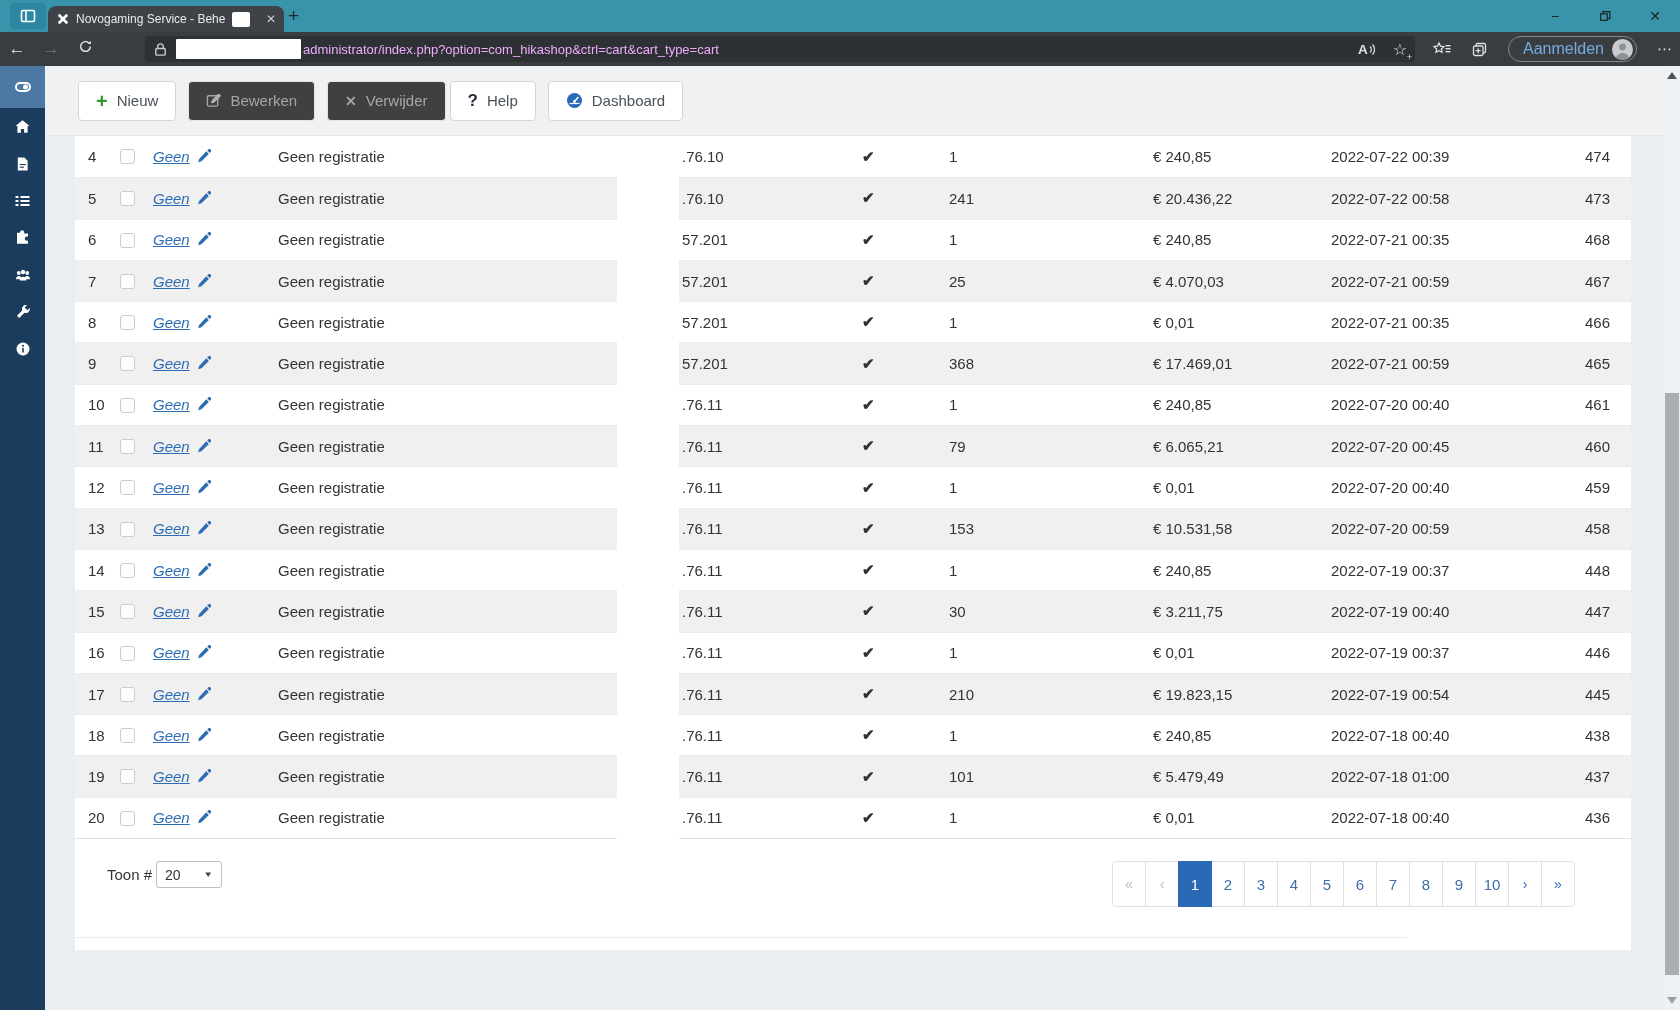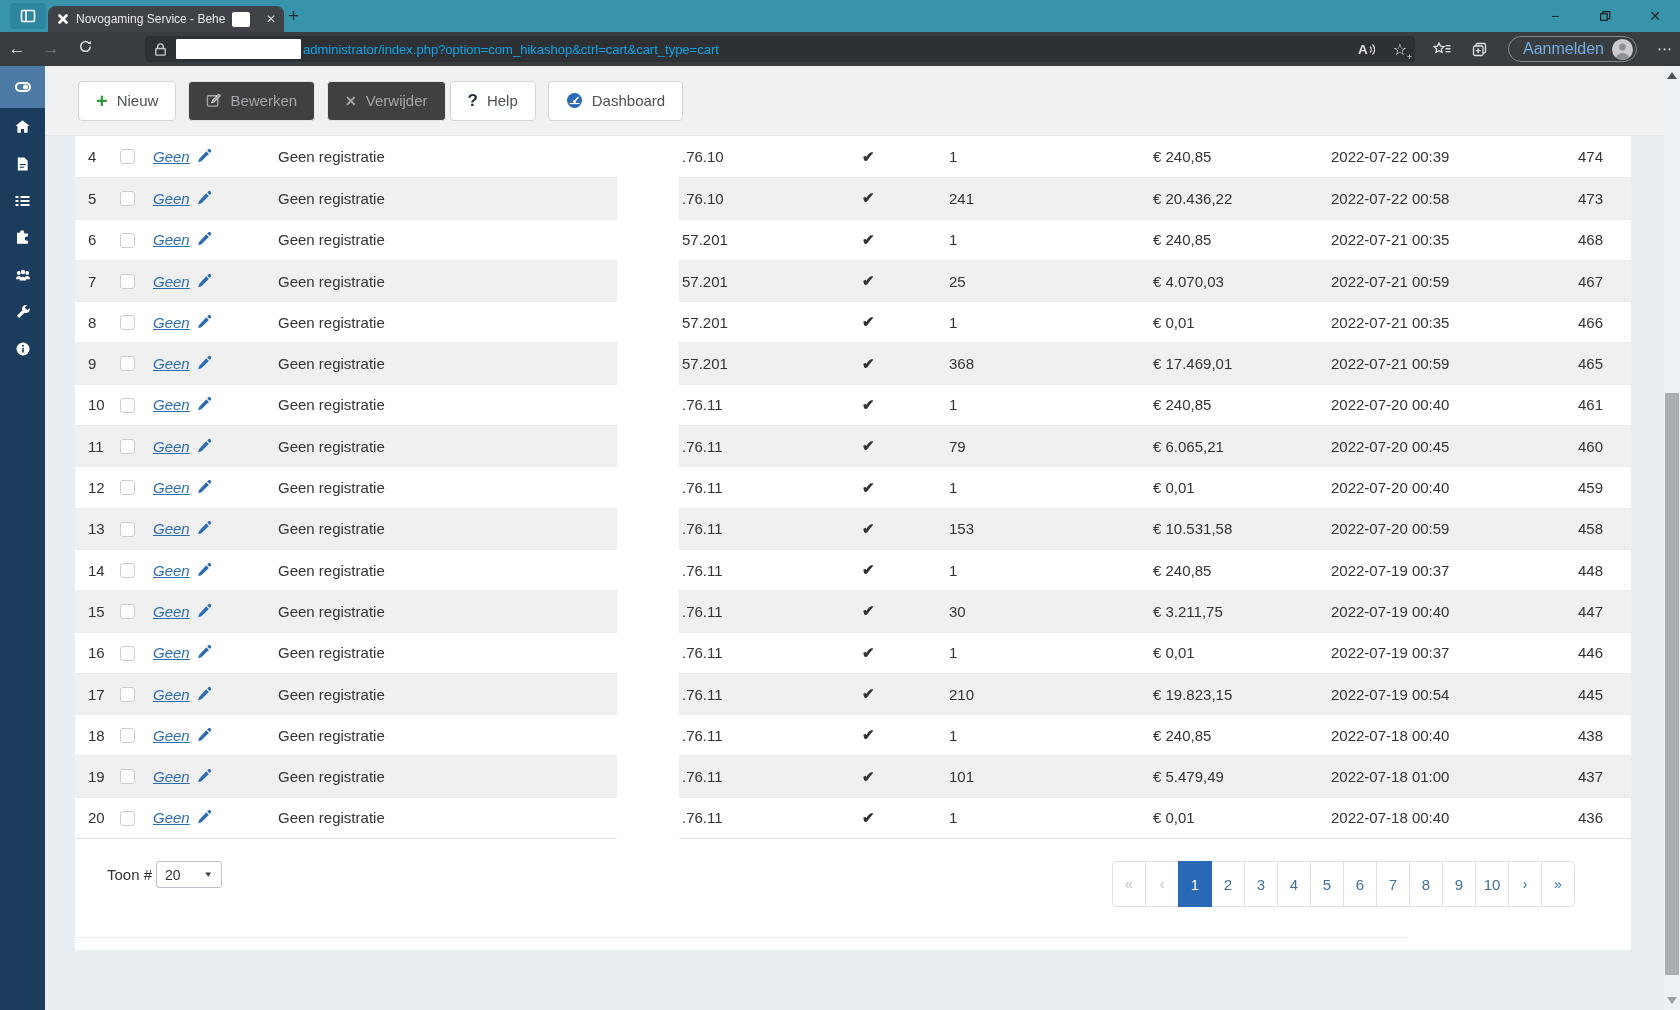--- a/index.html
+++ b/index.html
@@ -22,21 +22,21 @@
             color:#1f2224; font-size:14px; }
 
   
   .btoolbar { position:absolute; left:0; top:32px; width:1680px; height:34px; background:#3a3d40;
               display:flex; align-items:center; }
   .nav-ico { width:34px; text-align:center; font-size:17px; color:#dfe1e3; }
   .nav-ico.dim { color:#74777a; }
   .omnibox { position:absolute; left:145px; top:4px; width:1270px; height:26px; background:#2e3134;
              border-radius:4px; display:flex; align-items:center; padding:0 8px; }
   .url-redact { width:125px; height:20px; background:#ffffff; border-radius:1px; margin:0 2px 0 8px; flex:0 0 auto; }
-  .url-text { color:#0ea5e9; font-size:13px; white-space:nowrap; overflow:hidden; }
+  .url-text { color:#f0abfc; font-size:13px; white-space:nowrap; overflow:hidden; }
   .omni-right { margin-left:auto; display:flex; align-items:center; gap:18px; }
   .tool-ico { color:#dfe1e3; font-size:15px; position:relative; display:flex; align-items:center; }
   .readaloud { font-size:13.5px; font-weight:bold; }
   .readaloud svg { margin-left:1px; }
   .star-glyph { font-size:16px; }
   .star-plus { position:absolute; right:-5px; bottom:-3px; font-size:9px; color:#dfe1e3; }
   .after-omni { position:absolute; right:8px; top:0; height:34px; display:flex; align-items:center; gap:20px; }
   .signin-pill { height:26px; border:1px solid #83878b; border-radius:13px; display:flex; align-items:center;
                  padding:0 3px 0 14px; gap:8px; }
   .signin-label { color:#74abe0; font-size:16px; }
@@ -69,21 +69,21 @@
   .c-check { left:45px; top:13px !important; height:15px !important; width:15px;
              border:1px solid #c8cdd2; border-radius:3px; background:#fdfdfd; }
   .c-geen  { left:78px; gap:6px; }
   .c-geen a { color:#2d6cb2; font-style:italic; font-size:15px; }
   .c-reg   { left:203px;text-align:right; }
   .c-ip    { left:607px; }
   .c-ok    { left:787px; font-size:16px; font-weight:bold; color:#212529; }
   .c-qty   { left:874px; }
   .c-price { left:1078px; }
   .c-date  { left:1256px; }
-  .c-id    { right:28px; justify-content:flex-end; }
+  .c-id    { right:21px; justify-content:flex-end; }
   .redact-block { position:absolute; left:542px; top:0; width:62px; height:703px; background:#ffffff; z-index:5; }
 
   
   .card-footer { position:absolute; left:0; top:703px; width:1332px; height:99px; border-bottom:1px solid #ececec; }
   .show-wrap { position:absolute; left:32px; top:22px; display:flex; align-items:center; gap:4px;
                font-size:15px; color:#333; }
   .per-page { width:66px; height:27px; border:1px solid #b9bfc6; border-radius:3px; background:#fff;
               display:flex; align-items:center; padding:0 8px; font-size:14px; color:#333; }
   .per-page .chev { margin-left:auto; font-size:10px; color:#444; transform:scaleY(0.8); }
   .pagination { position:absolute; left:1037px; top:22px; display:flex; }

